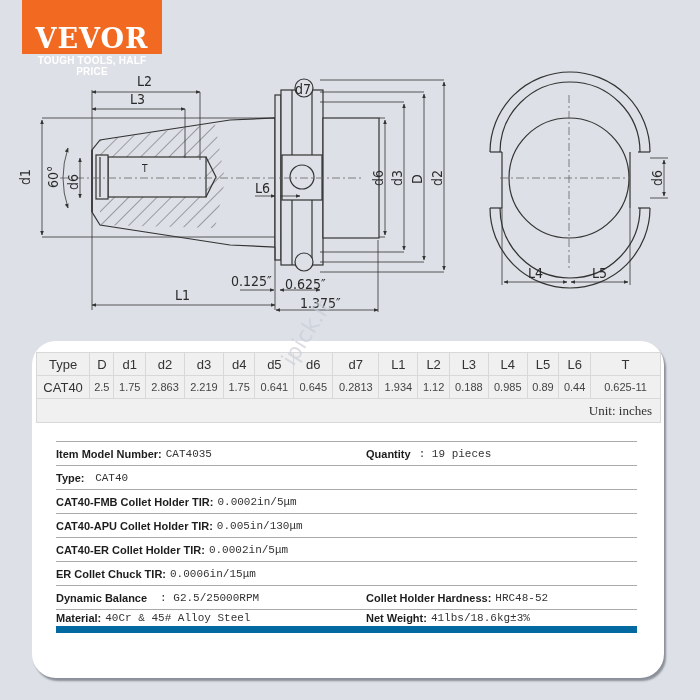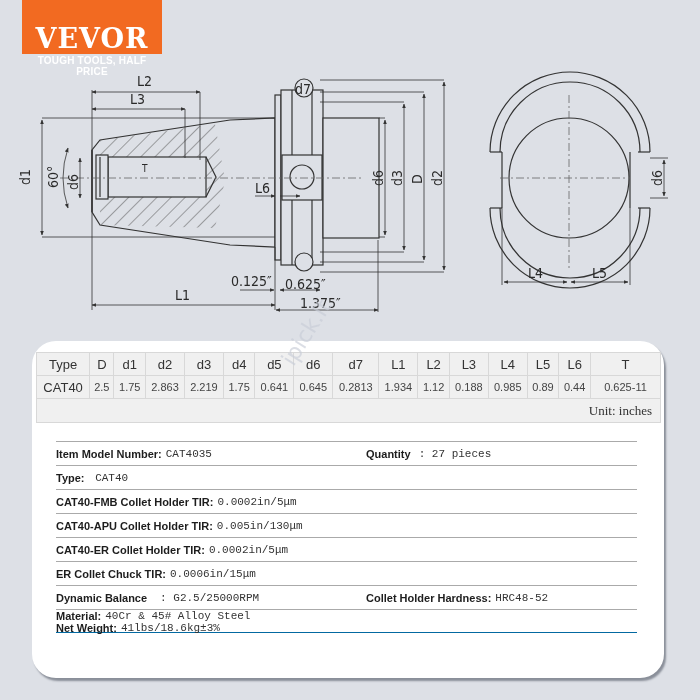--- a/index.html
+++ b/index.html
@@ -45,21 +45,21 @@
   }
   table.dims th { font-weight: normal; font-size: 13px; color: #333; }
   table.dims td.type { font-size: 13px; color: #333; }
   table.dims td.unit { text-align: right; font-size: 13px; padding-right: 8px; color: #333; height: 24px; font-family: Liberation Serif, serif; }
 
   .specs { position: absolute; left: 24px; top: 100px; width: 581px; }
   .row {
     display: flex; border-top: 1px solid #aaa; height: 24px; 
     font-size: 11px; color: #1d1d1d; white-space: nowrap;
   }
-  .row:last-child { border-bottom: 1px solid #0369a1; flex-direction: column; }
+  .row:last-child { border-bottom: 7px solid #0369a1; }
   .row .cell { display: flex; align-items: center; }
   .row .c1 { width: 310px; }
   .row b { font-weight: bold; margin-right: 4px; }
   .row .val { font-weight: normal; color: #333; font-family: Liberation Mono, monospace; }
 </style>
 </head>
 <body>
 
 <div class="logo">
   <div class="brand">VEVOR</div>
@@ -234,21 +234,21 @@
   </table>
 
   <div class="specs">
     <div class="row">
       <div class="cell c1">
           <b>Item Model Number:</b>
           <span class="val">CAT4035</span>
         </div>
       <div class="cell">
           <b style="margin-right:8px">Quantity</b>
-          <span class="val">: 27 pieces</span>
+          <span class="val">: 19 pieces</span>
         </div>
     </div>
     <div class="row">
       <div class="cell">
           <b>Type:</b>
           <span class="val" style="white-space:pre"> CAT40</span>
         </div>
     </div>
     <div class="row">
       <div class="cell">

